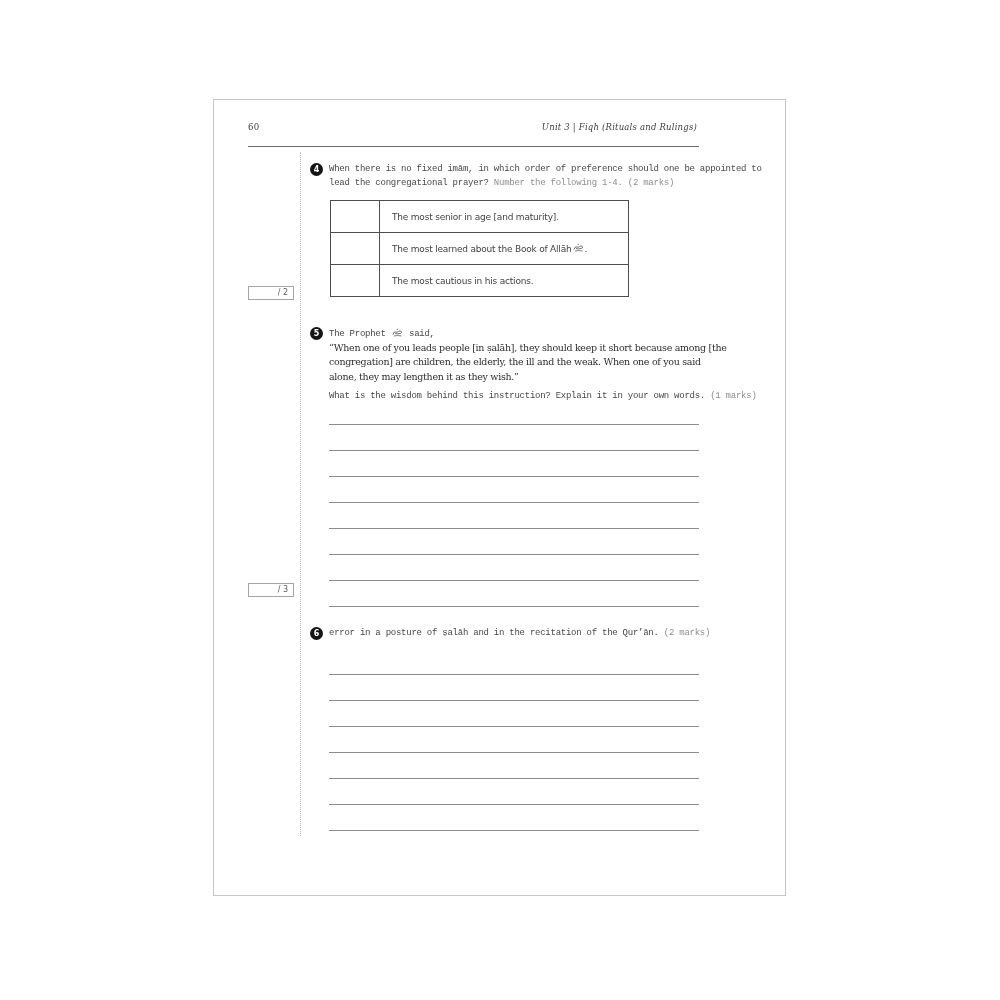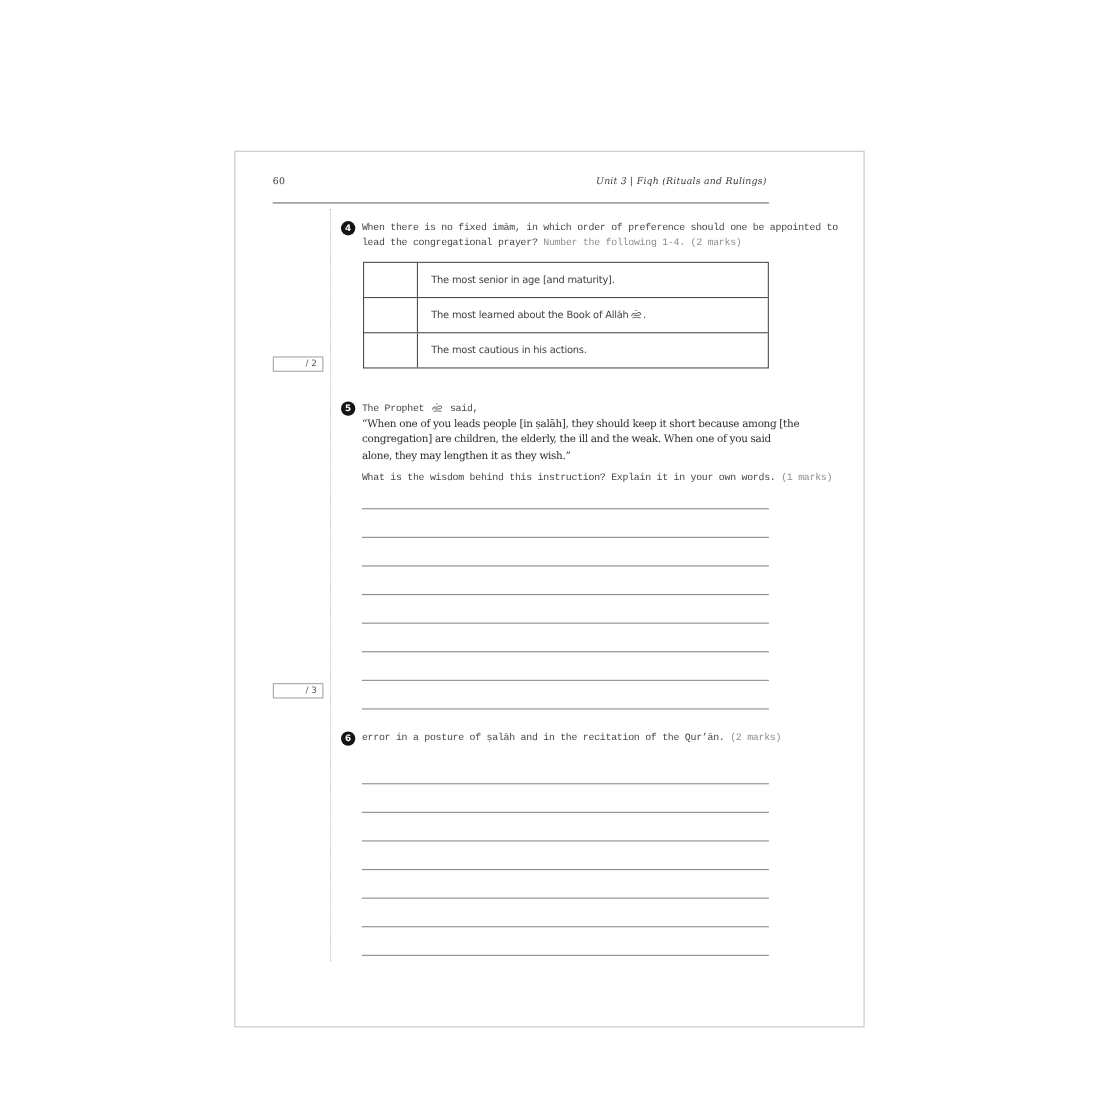--- a/index.html
+++ b/index.html
@@ -3,40 +3,40 @@
 <meta charset="utf-8">
 <style>
   html,body{margin:0;padding:0;}
   body{
     width:1000px;height:1000px;background:#ffffff;position:relative;
     font-family:"DejaVu Sans",sans-serif;color:#474747;
     -webkit-font-smoothing:antialiased;
   }
   .page{
     position:absolute;left:213px;top:99px;width:573px;height:797px;
-    background:#fff;border:1px solid #c6c6c6;box-sizing:border-box;margin-top:38px;
+    background:#fff;border:1px solid #c6c6c6;box-sizing:border-box;
   }
   .abs{position:absolute;}
   
   .pagenum{left:34px;top:22px;font-family:"DejaVu Serif",serif;font-size:8.5px;color:#3d3d3d;letter-spacing:.3px;}
   .htitle{right:88px;top:22px;font-family:"DejaVu Serif",serif;font-size:8.5px;color:#3d3d3d;letter-spacing:.2px;font-style:italic;}
   .hrule{left:34px;width:451px;top:46px;border-top:1.4px solid #6a6a6a;height:0;}
   .dotted{left:86px;top:52px;height:684px;width:0;border-left:1px dotted #bdbdbd;}
   
   .badge{
     width:13px;height:13px;border-radius:50%;background:#141414;color:#fff;
     font-size:8px;font-weight:bold;display:flex;align-items:center;justify-content:center;
     letter-spacing:0;
   }
   
   .qtext{left:115px;width:380px;font-size:9px;letter-spacing:-0.25px;line-height:14px;color:#474747;}
   .qtext .ln{white-space:nowrap;font-family:Liberation Mono, monospace;}
   .gray{color:#8e8e8e;}
   
-  .otable{left:116px;top:100px;width:369px;height:97px;border:1px solid #4d4d4d;
+  .otable{left:116px;top:100px;width:299px;height:97px;border:1px solid #4d4d4d;
     display:flex;flex-direction:column;box-sizing:border-box;background:#fff;}
   .trow{flex:1;display:flex;border-top:1px solid #4d4d4d;min-height:0;}
   .trow:first-child{border-top:none;}
   .tnum{width:48px;border-right:1px solid #4d4d4d;flex:none;}
   .topt{flex:1;display:flex;align-items:center;padding-left:12px;
     font-size:9px;letter-spacing:-0.2px;color:#424242;white-space:nowrap;}
   
   .marksbox{
     left:34px;width:46px;height:14px;border:1px solid #a5a5a5;background:#fff;
     font-size:8px;color:#5a5a5a;text-align:right;line-height:12px;

